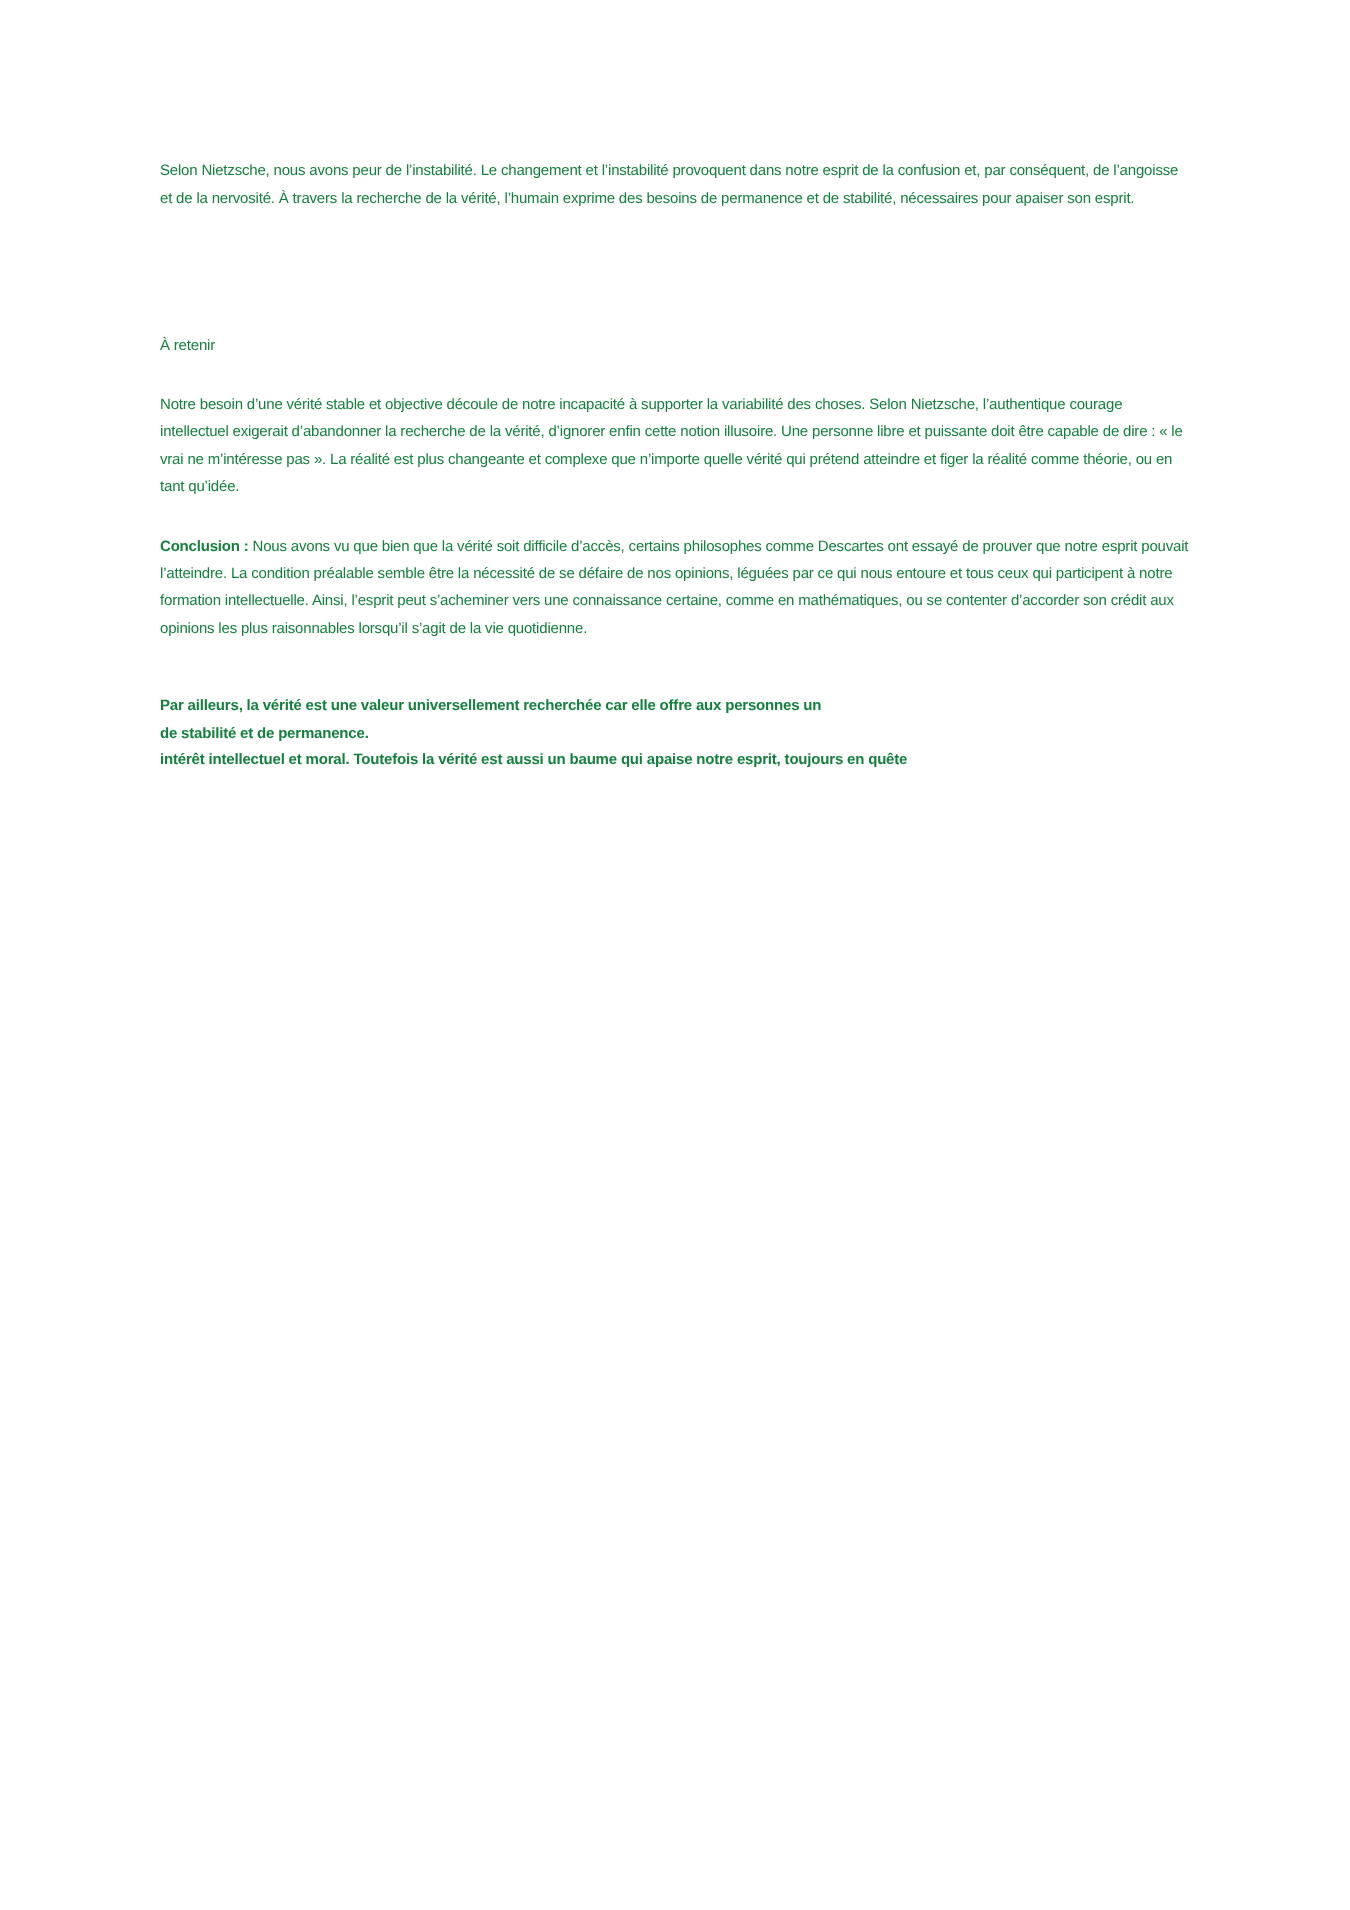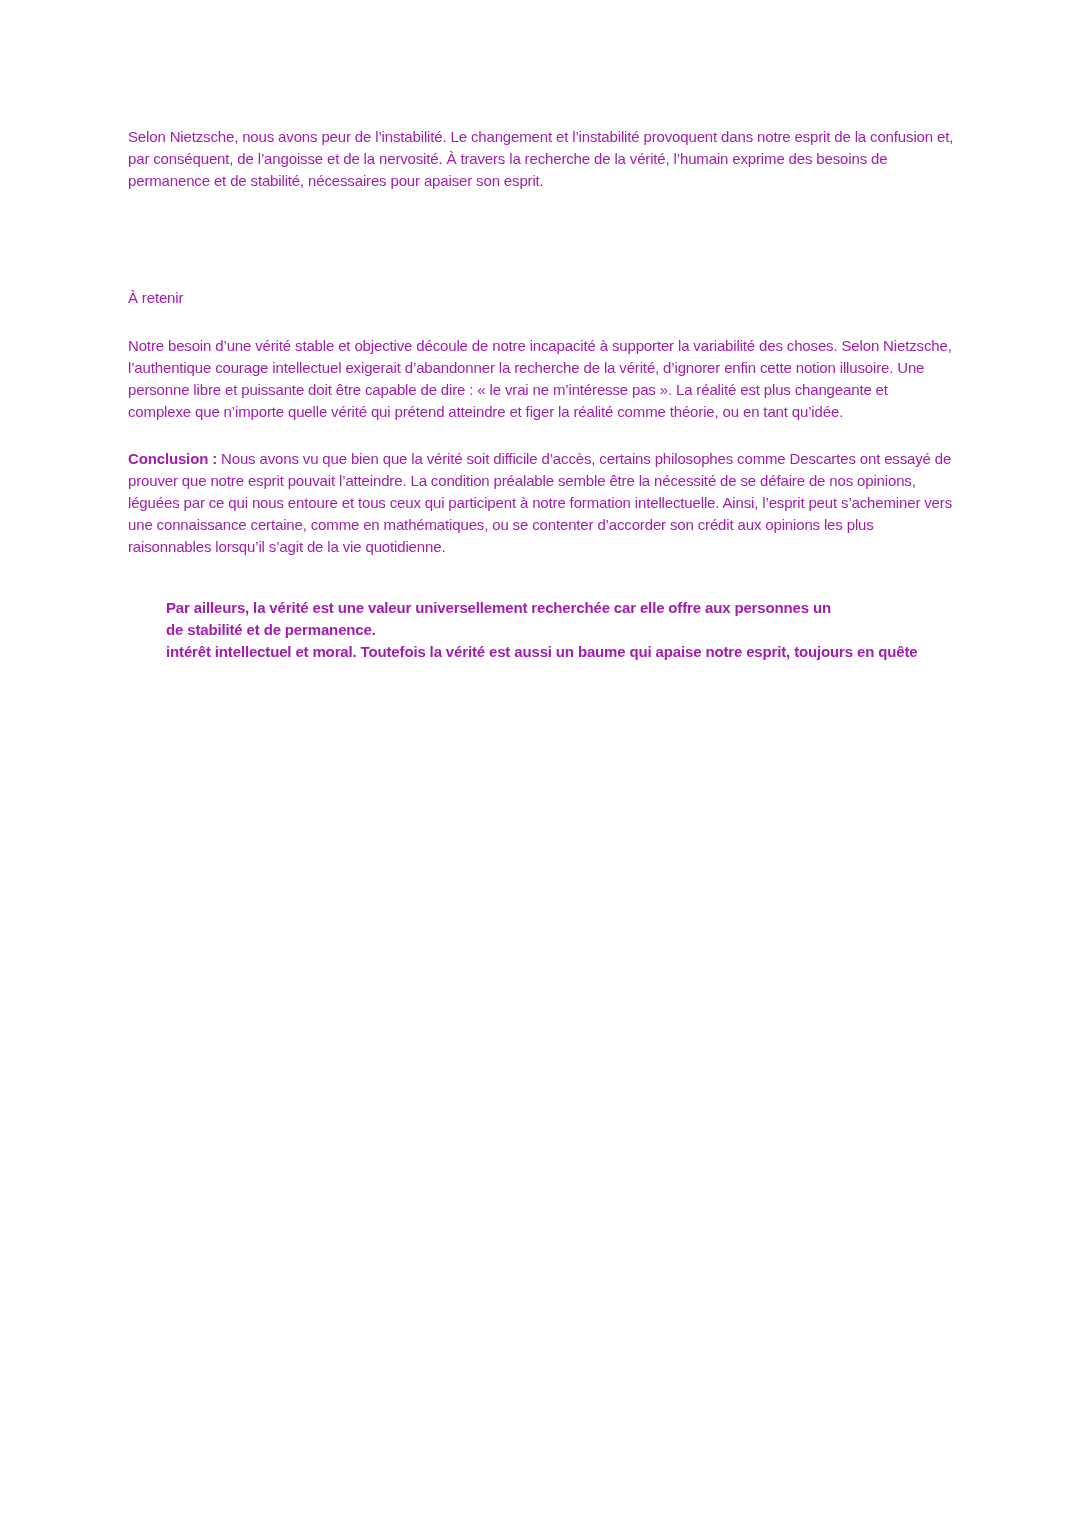--- a/index.html
+++ b/index.html
@@ -8,23 +8,23 @@
     background: #ffffff;
     width: 1080px;
     height: 1528px;
     overflow: hidden;
   }
 
   .document-page {
     width: 1080px;
     height: 1316px;
     background: #ffffff;
-    color: #a21caf;
+    color: #15803d;
     font-family: "Liberation Sans", "DejaVu Sans", sans-serif;
-    font-size: 15px;
+    font-size: 12px;
     line-height: 21.8px;
     letter-spacing: -0.15px;
     padding: 126px 126px 0 128px;
   }
 
   .doc-block {
     width: 826px;
     text-align: left;
   }
 
@@ -43,21 +43,20 @@
 
   .conclusion-label { font-weight: bold; }
 
   .para-closing {
     margin-top: 40px;
     font-weight: bold;
   }
 
   .closing-line {
     white-space: nowrap;
-    margin-left: 38px;
   }
 </style>
 </head>
 <body>
 
 <div class="document-page">
 
   <p class="doc-block para-intro">Selon Nietzsche, nous avons peur de l’instabilité. Le changement et l’instabilité provoquent dans notre esprit de la confusion et, par conséquent, de l’angoisse et de la nervosité. À travers la recherche de la vérité, l’humain exprime des besoins de permanence et de stabilité, nécessaires pour apaiser son esprit.</p>
 
   <p class="doc-block retenir-heading">À retenir</p>

